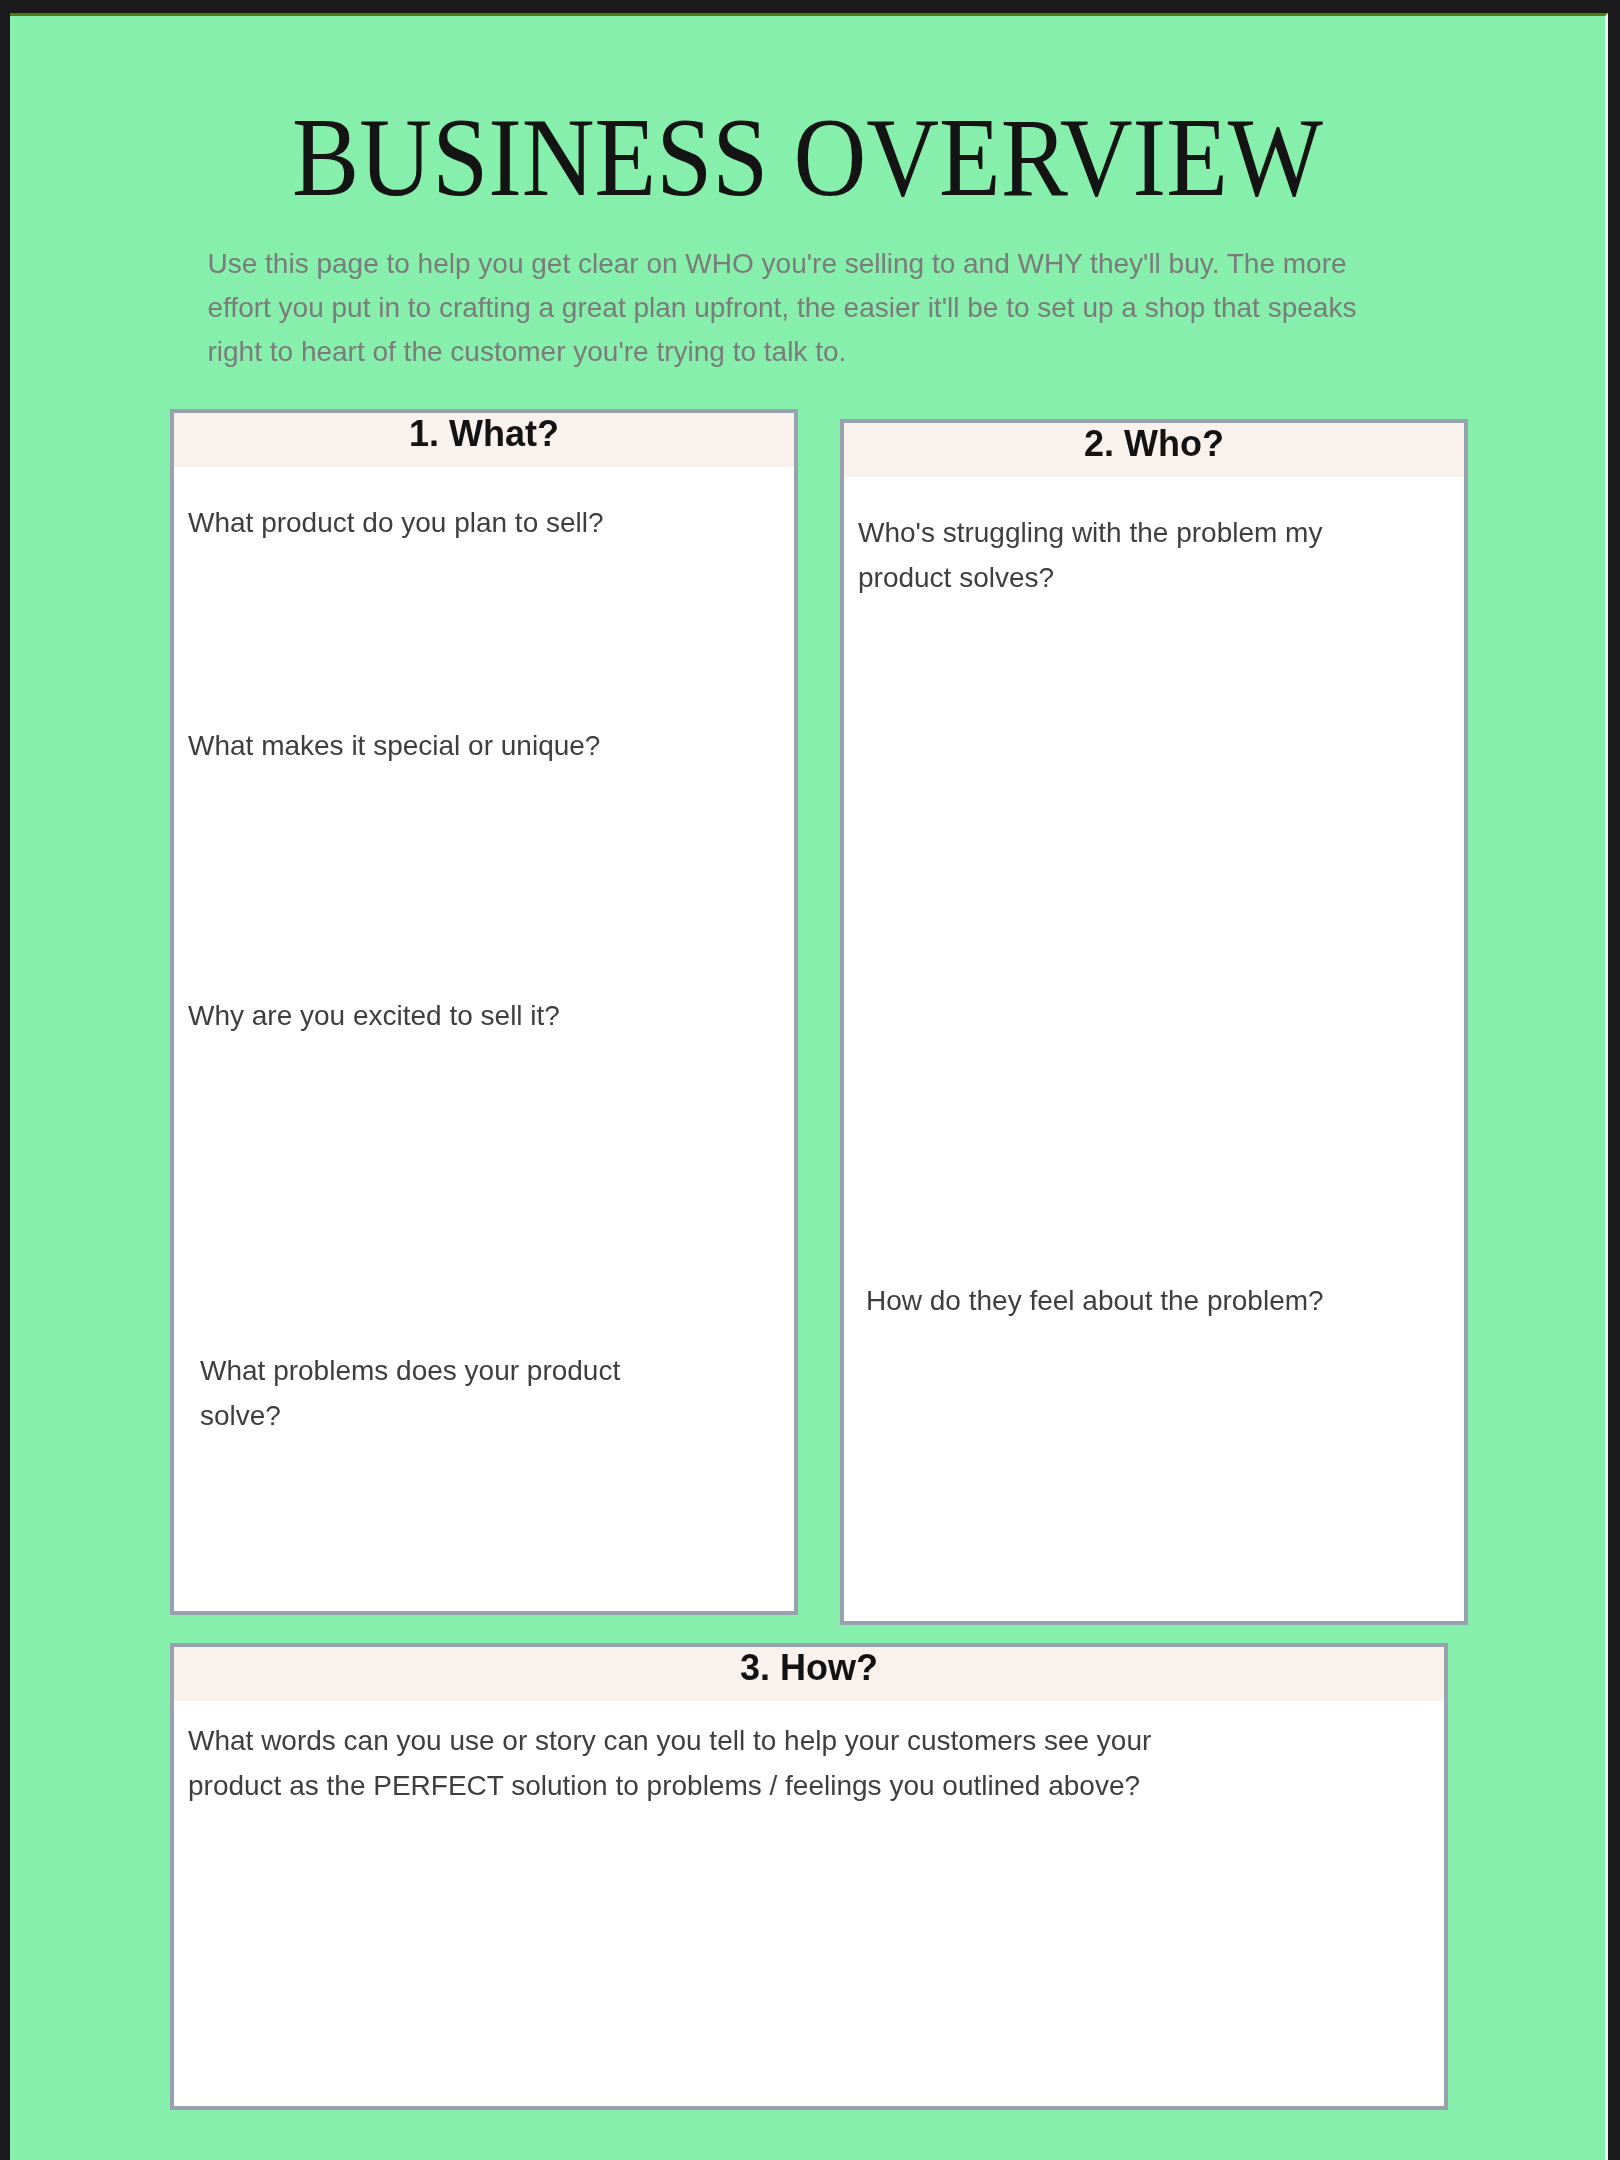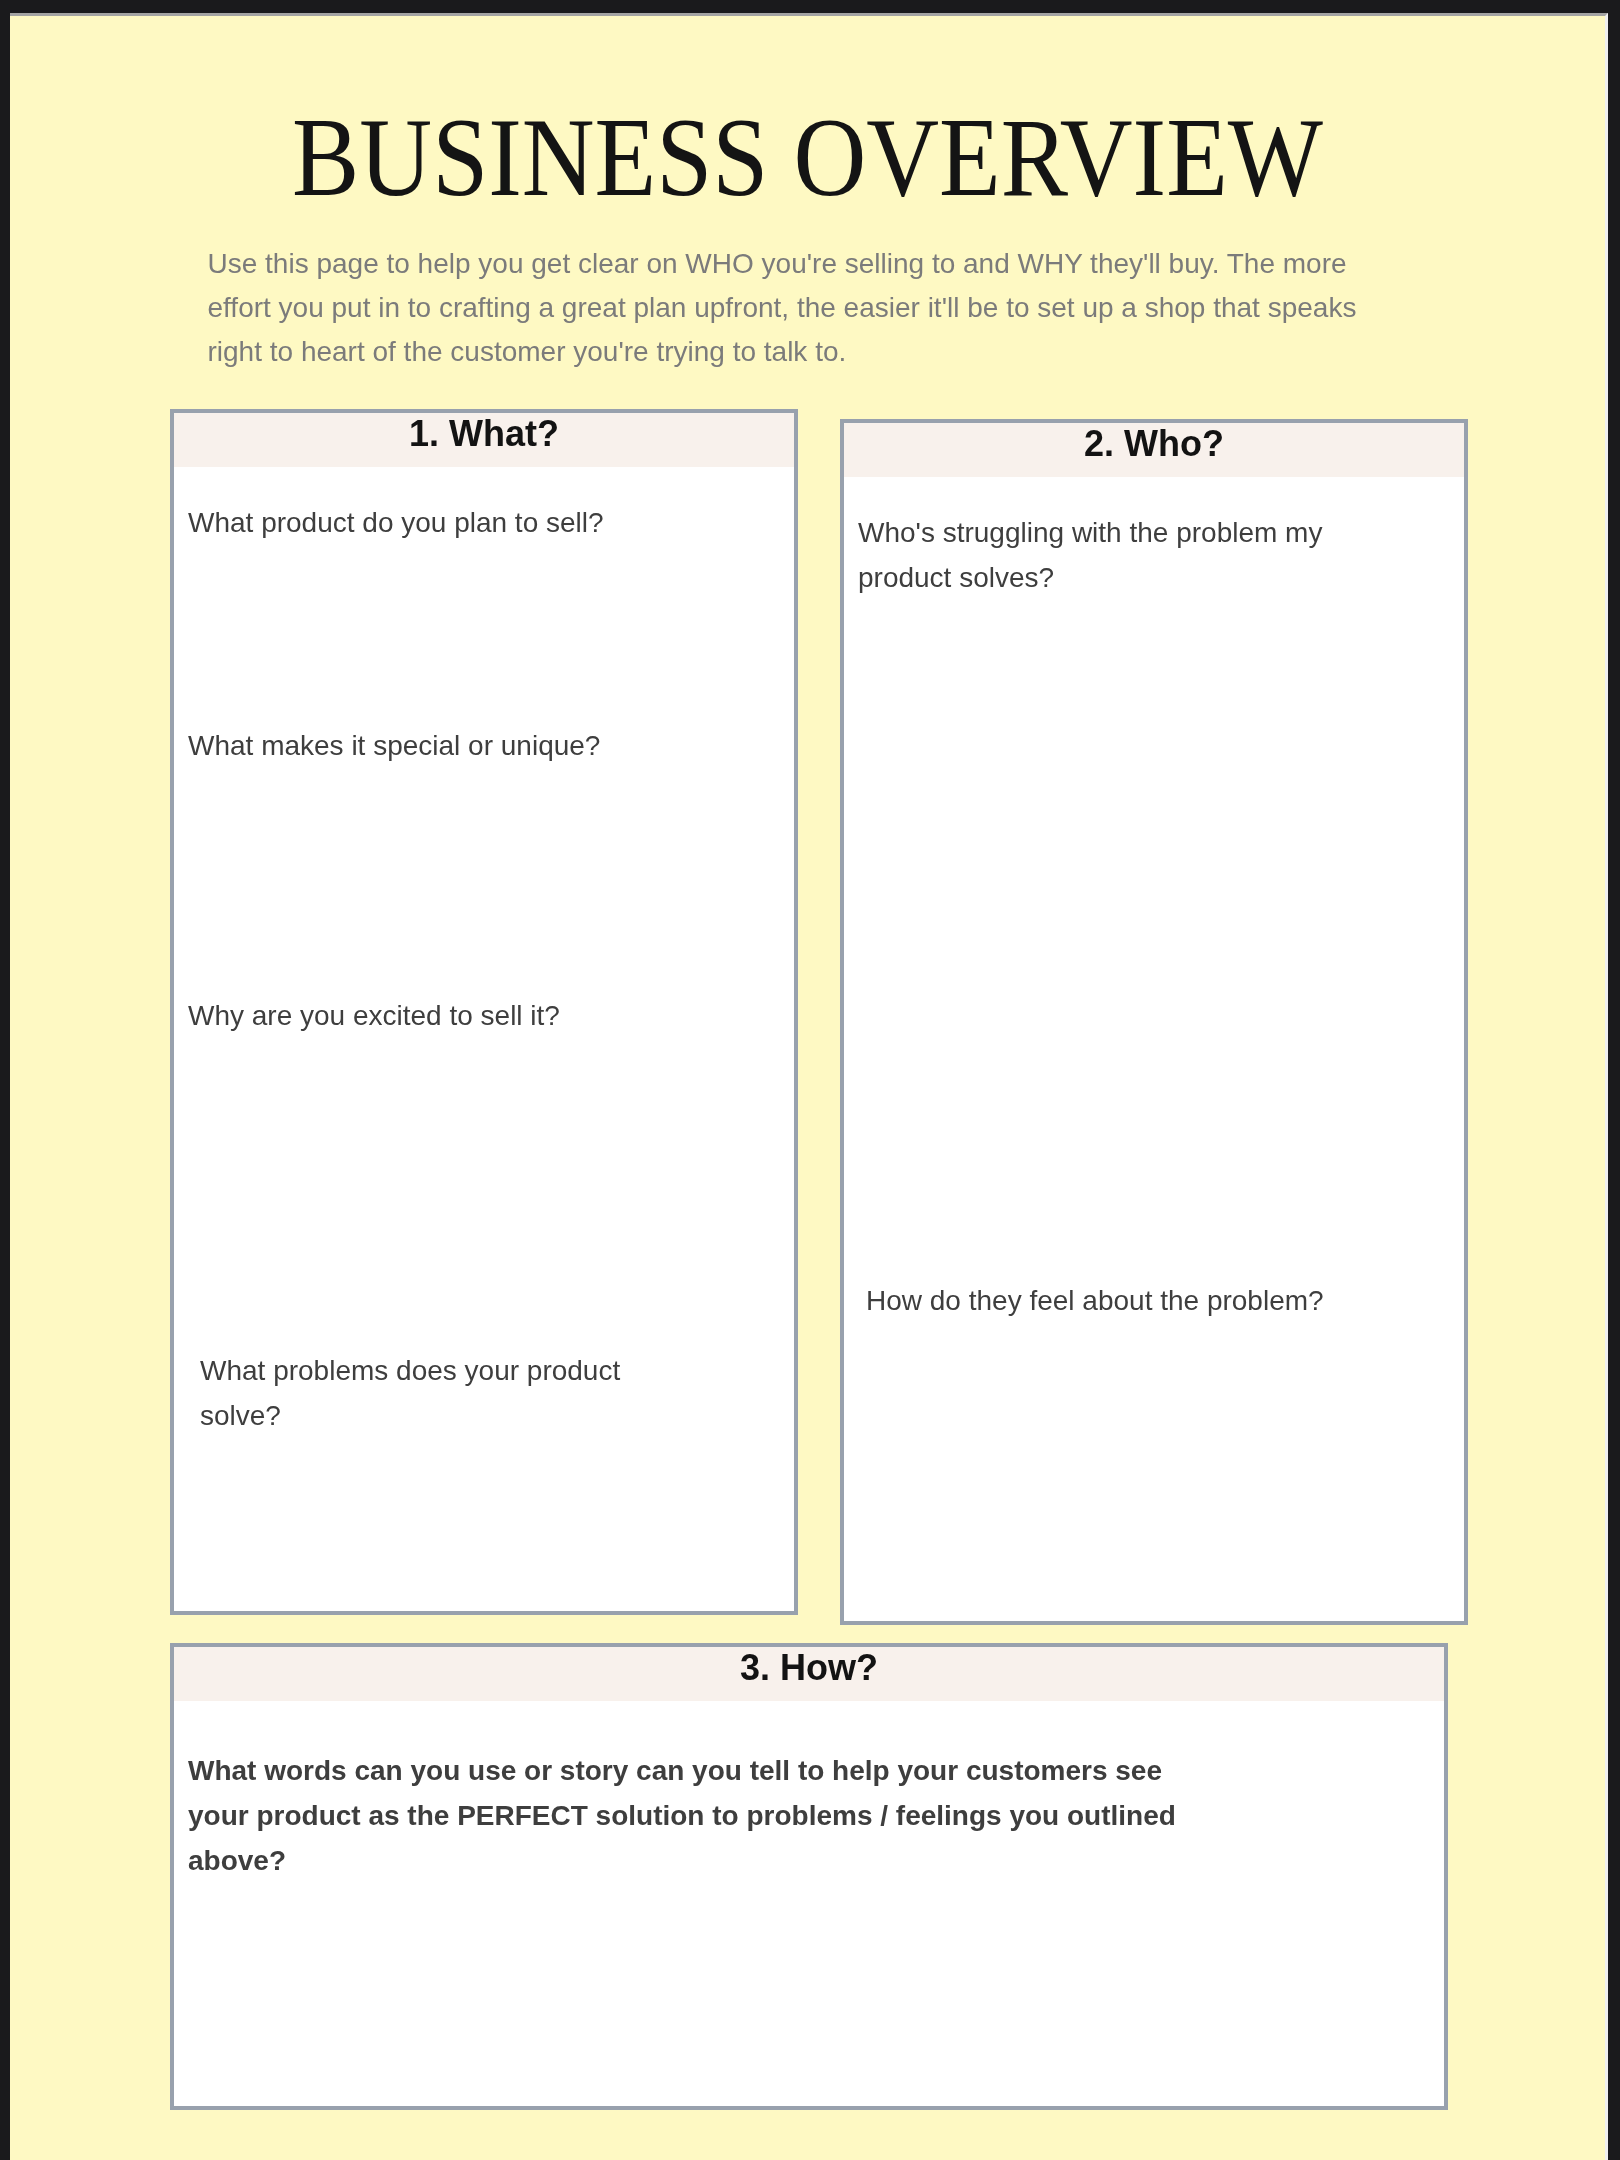--- a/index.html
+++ b/index.html
@@ -31,22 +31,22 @@
     width: 12px; height: 2160px;
     background: #1a1a1c;
   }
 
   
   .page {
     position: absolute;
     left: 10px; top: 13px;
     width: 1598px; height: 2147px;
     box-sizing: border-box;
-    background: #fef9c3;
-    border-top: 3px solid #a3a3a3;
+    background: #86efac;
+    border-top: 3px solid #4d7c0f;
     border-right: 3px solid #f0f0f0;
   }
 
   .title {
     position: absolute;
     left: 0; top: 82px;
     width: 100%;
     margin: 0;
     text-align: center;
     font-family: "Liberation Serif", serif;
@@ -108,21 +108,21 @@
   .q-what-2 { top: 310px; max-width: 560px; }
   .q-what-3 { top: 580px; max-width: 560px; }
   .q-what-4 { top: 935px; max-width: 470px; padding-left: 12px; }
 
   
   .q-who-1 { top: 87px;  max-width: 520px; }
   .q-who-2 { top: 470px; max-width: 520px; }
   .q-who-3 { top: 855px; max-width: 560px; padding-left: 8px; }
 
   
-  .q-how-1 { top: 101px; max-width: 1020px; font-weight: bold; }
+  .q-how-1 { top: 71px; max-width: 1020px; }
 </style>
 </head>
 <body>
 
 <div class="frame-top"></div>
 <div class="frame-left"></div>
 <div class="frame-right"></div>
 
 <div class="page">
 

